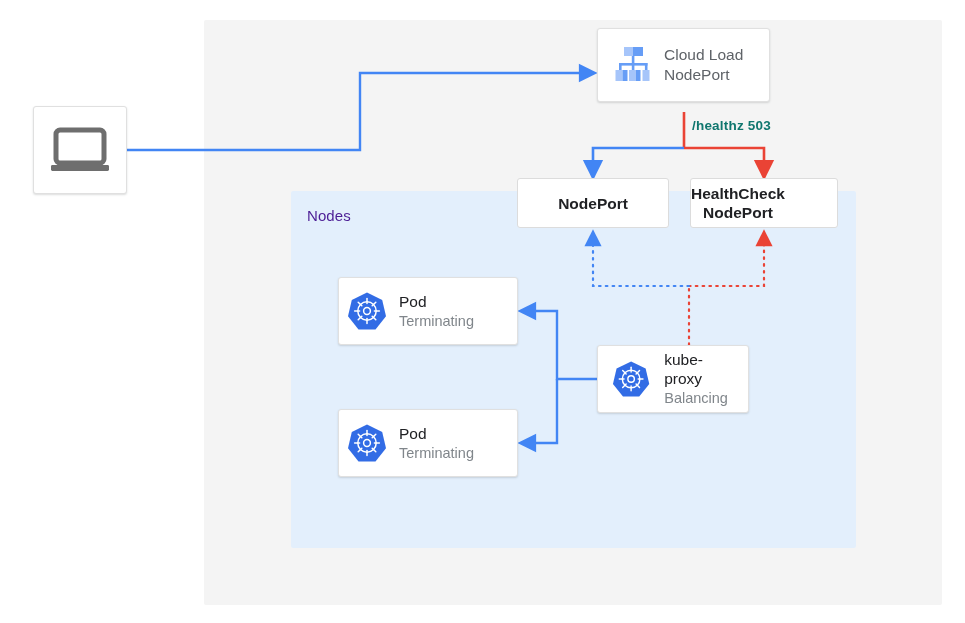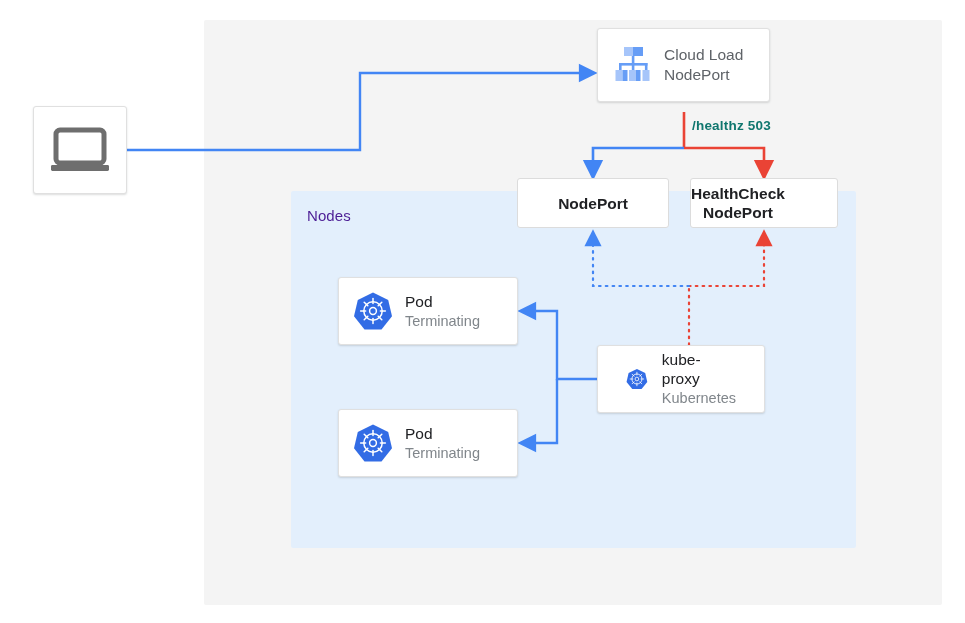--- a/index.html
+++ b/index.html
@@ -42,27 +42,27 @@
   #clb .lbl{font-size:15.5px;line-height:20px;color:#5f6368;}
 
   
   #nodeport{left:517px;top:178px;width:152px;height:50px;
             display:flex;align-items:center;justify-content:center;}
   #hcnodeport{left:690px;top:178px;width:148px;height:50px;
             display:flex;align-items:center;}
   .np-text{font-size:15.5px;font-weight:bold;color:#202124;text-align:center;line-height:19px;}
 
   
-  .pod{width:180px;height:68px;display:flex;align-items:center;gap:12px;padding:0 14px;}
+  .pod{width:180px;height:68px;display:flex;align-items:center;gap:12px;padding:0 8px;}
   #pod1{left:338px;top:277px;}
   #pod2{left:338px;top:409px;}
 
   
-  #kubeproxy{left:597px;top:345px;width:168px;height:68px;
-             display:flex;align-items:center;gap:14px;padding:0 28px;}
+  #kubeproxy{left:597px;top:345px;width:152px;height:68px;
+             display:flex;align-items:center;gap:14px;padding:0 14px;}
 
   .txtblock{display:flex;flex-direction:column;justify-content:center;}
   .t-main{font-size:15.5px;color:#202124;line-height:19px;}
   .t-sub{font-size:14.5px;color:#80868b;line-height:19px;margin-top:1px;}
 
   
   #healthz{
     position:absolute;left:692px;top:118px;
     font-size:13.5px;font-weight:bold;color:#0f766e;letter-spacing:.2px;
   }
@@ -214,17 +214,17 @@
         <line x1="7.6" y1="20" x2="12.6" y2="20"></line>
         <line x1="27.4" y1="20" x2="32.4" y2="20"></line>
         <line x1="11.2" y1="11.2" x2="14.8" y2="14.8"></line>
         <line x1="25.2" y1="25.2" x2="28.8" y2="28.8"></line>
         <line x1="28.8" y1="11.2" x2="25.2" y2="14.8"></line>
         <line x1="14.8" y1="25.2" x2="11.2" y2="28.8"></line>
       </g>
     </svg>
     <div class="txtblock">
       <div class="t-main">kube-proxy</div>
-      <div class="t-sub">Kubernetes</div>
+      <div class="t-sub">Balancing</div>
     </div>
   </div>
 
 </div>
 
 </body></html>

